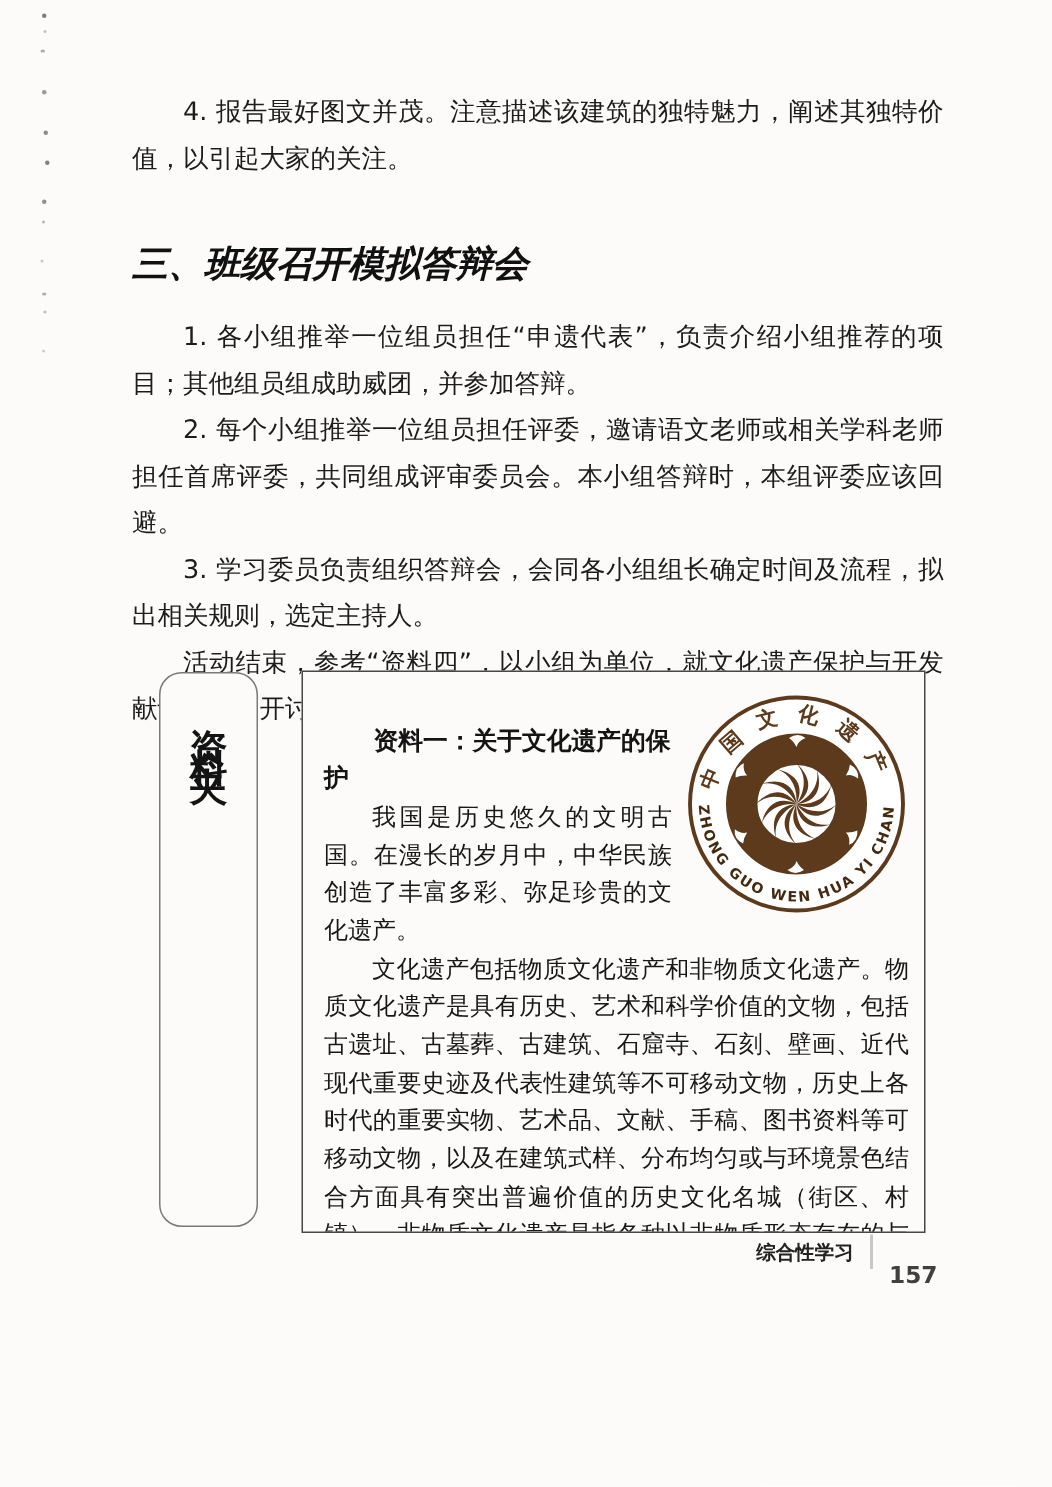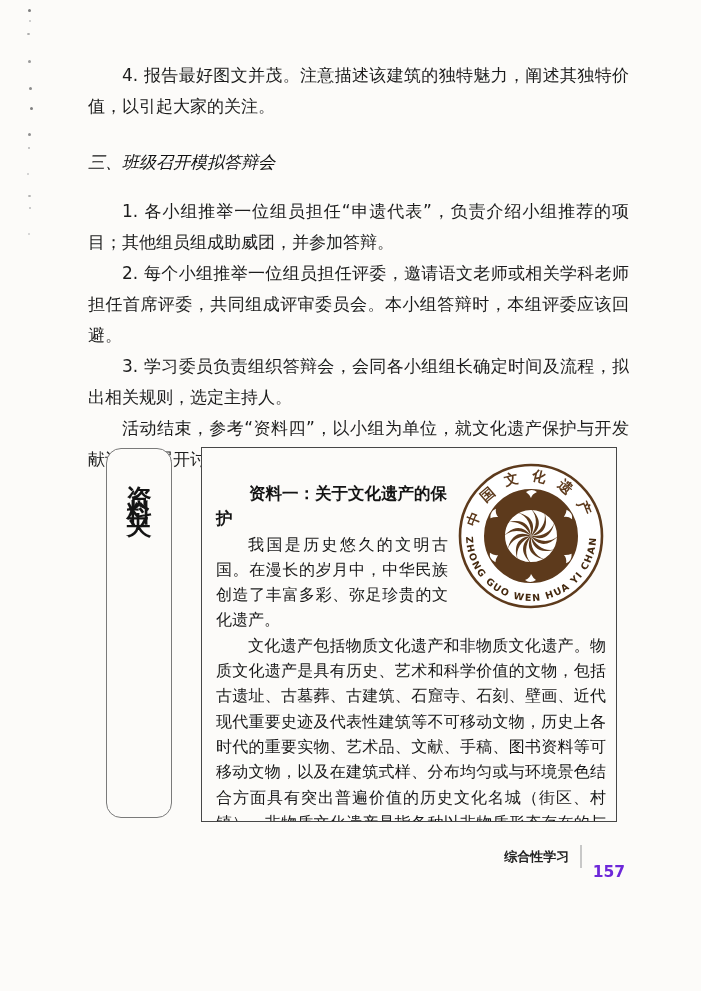--- a/index.html
+++ b/index.html
@@ -20,23 +20,23 @@
   .content { position:absolute; left:88px; top:60px; width:541px; }
   .body-text {
     font-size:17px; line-height:31px;
     text-indent:2em; text-align:justify;
     color:#1c1c1c;
     font-weight:500;
   }
   .section-heading {
     font-family:"DejaVu Serif", serif;
     font-style:italic;
-    font-size:17px; font-weight:400;
+    font-size:24px; font-weight:700;
     line-height:26px;
-    margin:27px 0 21px 0;
+    margin:41px 0 21px 0;
     color:#111;
   }
 
   
   .folder-tab {
     position:absolute; left:106px; top:448px;
     width:66px; height:370px;
     border:1.6px solid #7a7a7a;
     border-radius:15px;
     background:#fcfbf9;
@@ -75,29 +75,29 @@
   }
   .material-para {
     font-size:16px; font-weight:400;
     line-height:25.3px;
     text-indent:2em; text-align:justify;
     color:#181818;
   }
 
   
   .page-footer {
-    position:absolute; top:832px; right:76px;
+    position:absolute; top:810px; right:76px;
     display:flex; align-items:center;
   }
   .footer-section-label { font-size:13px; font-weight:700; color:#222; }
   .footer-divider {
     width:1.5px; height:23px; background:#c8c8c8;
     margin:0 11px; display:inline-block;
   }
-  .footer-page-number { font-size:15.5px; font-weight:700; color:#6d28d9;margin-top:31px; }
+  .footer-page-number { font-size:15.5px; font-weight:700; color:#404040;margin-top:31px; }
 </style>
 </head>
 <body>
 
 <div class="page">
 
   <div>
     <span class="dot" style="left:28px;top:9px;width:3px;height:3px;background:#7e7e7e;"></span>
     <span class="dot" style="left:29px;top:20px;width:2px;height:2px;background:#c2c2c2;"></span>
     <span class="dot" style="left:27px;top:33px;width:3px;height:2px;background:#aaaaaa;"></span>

